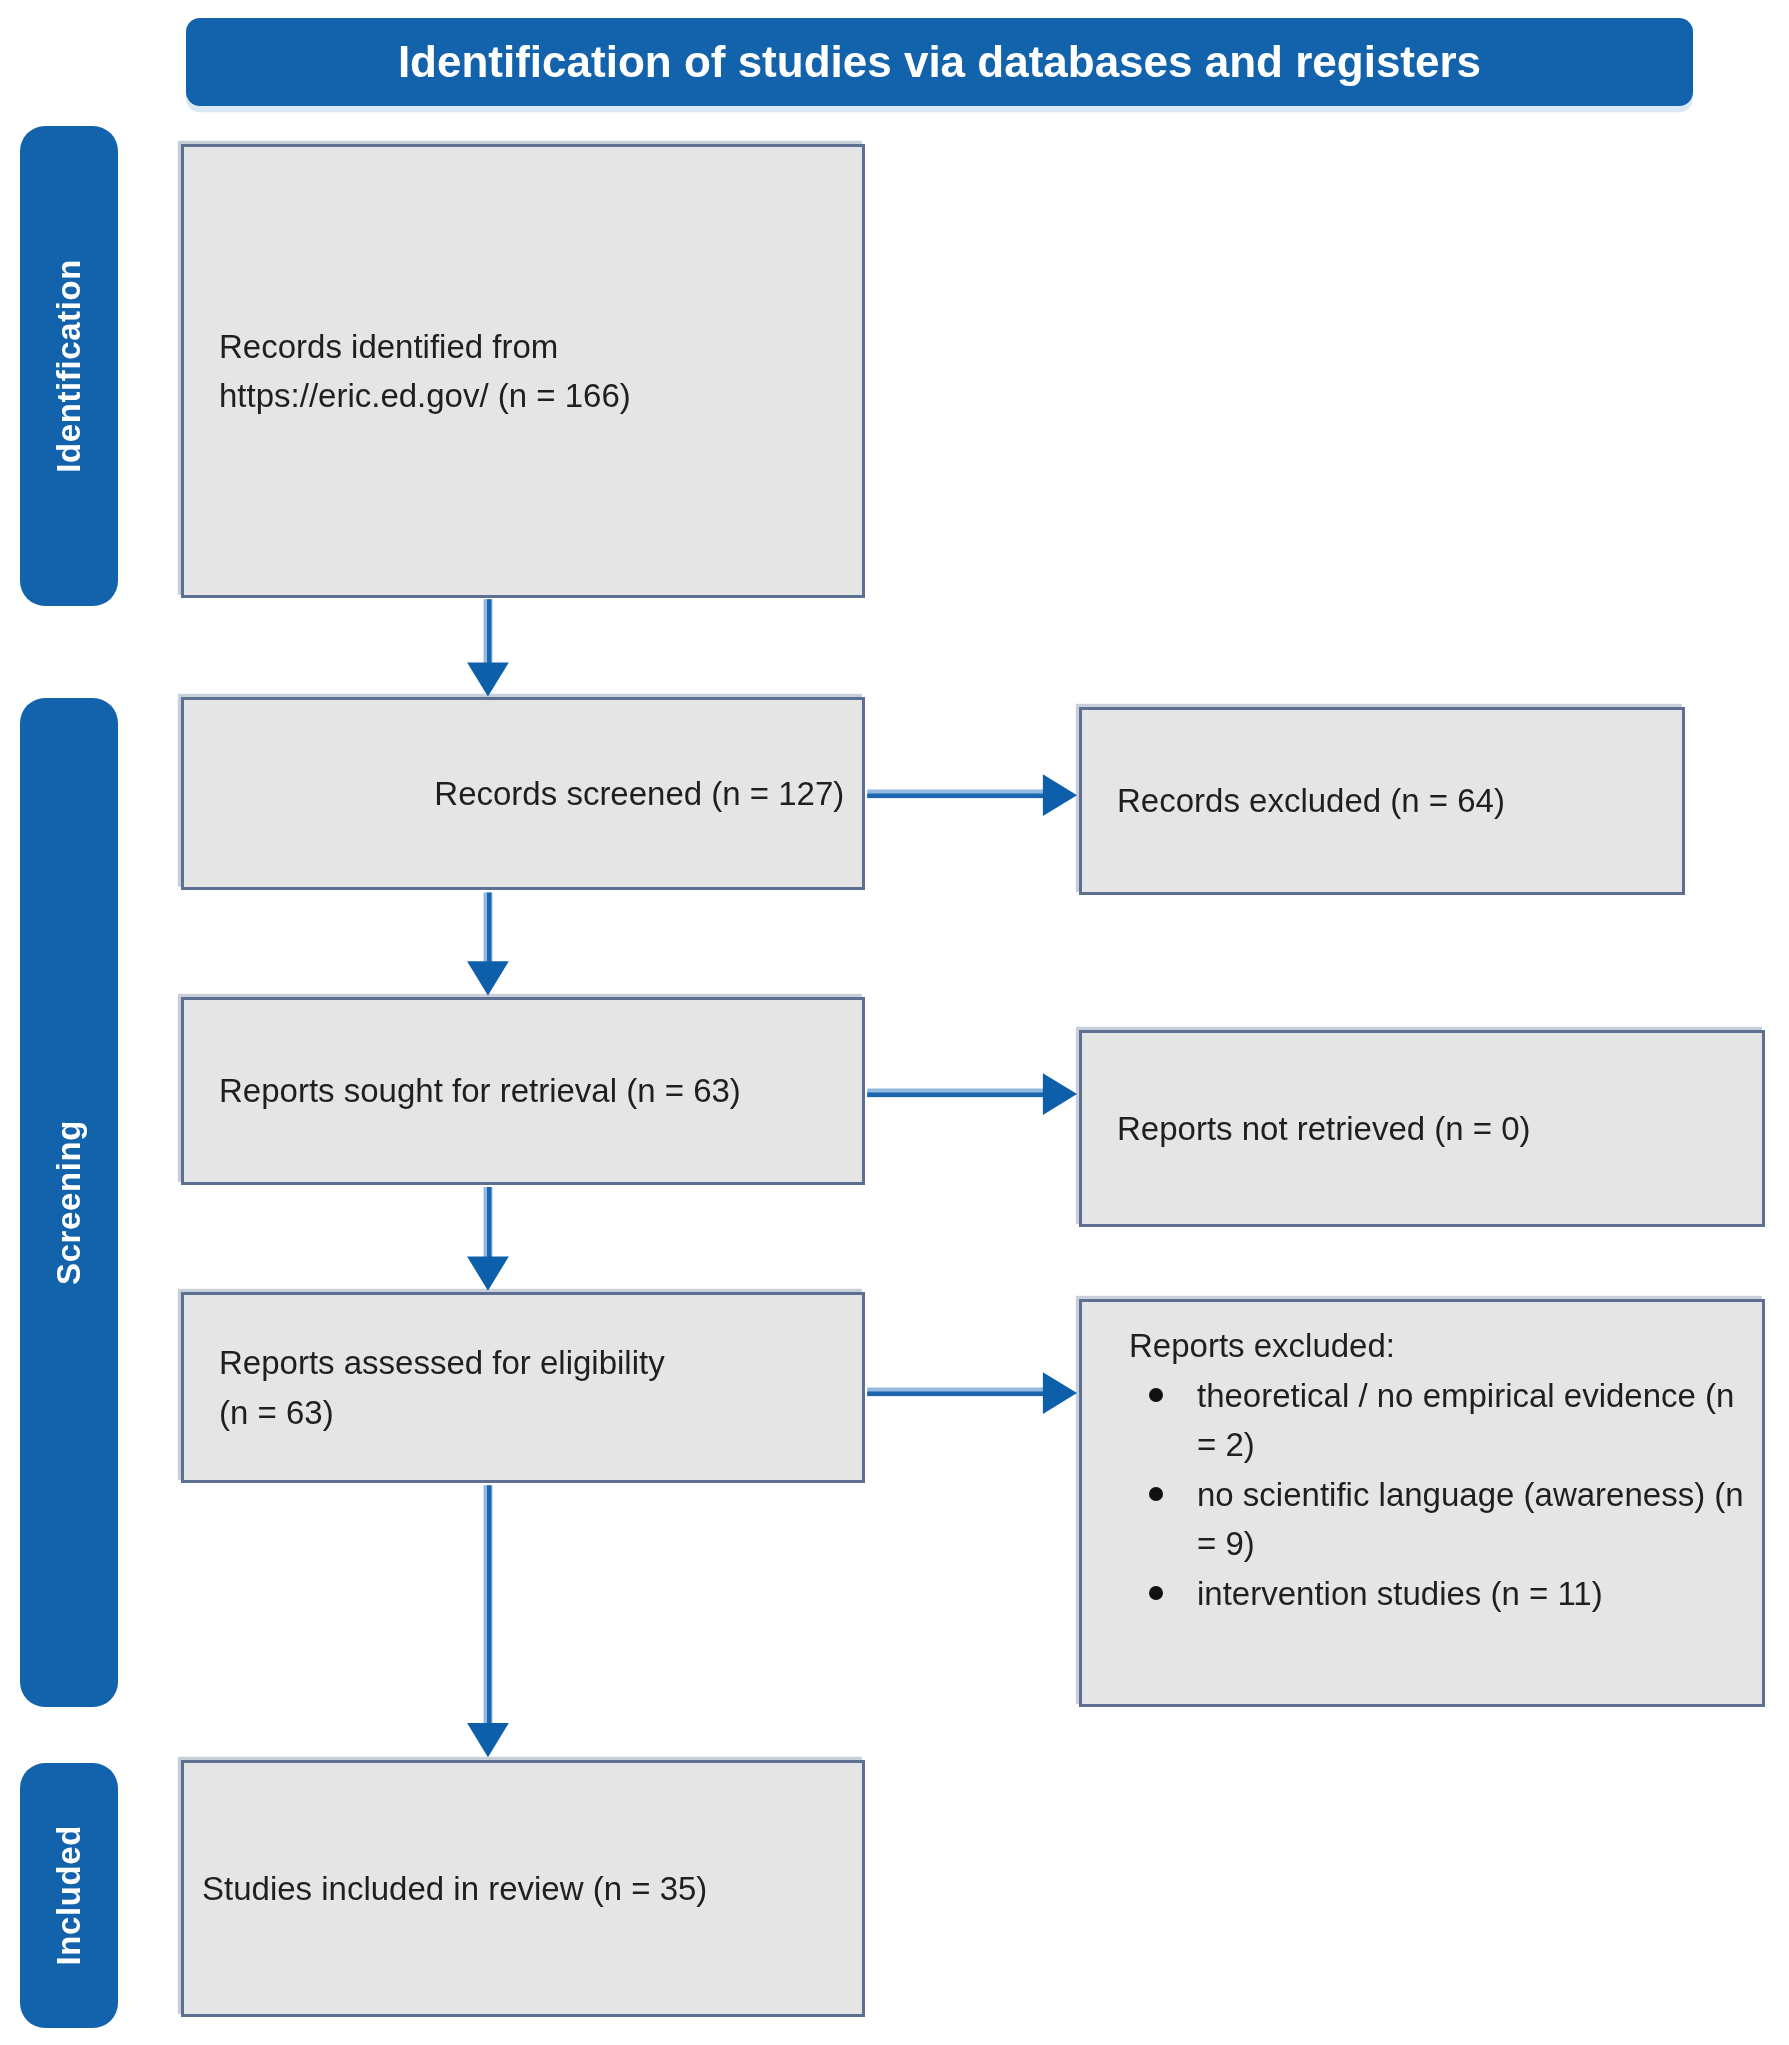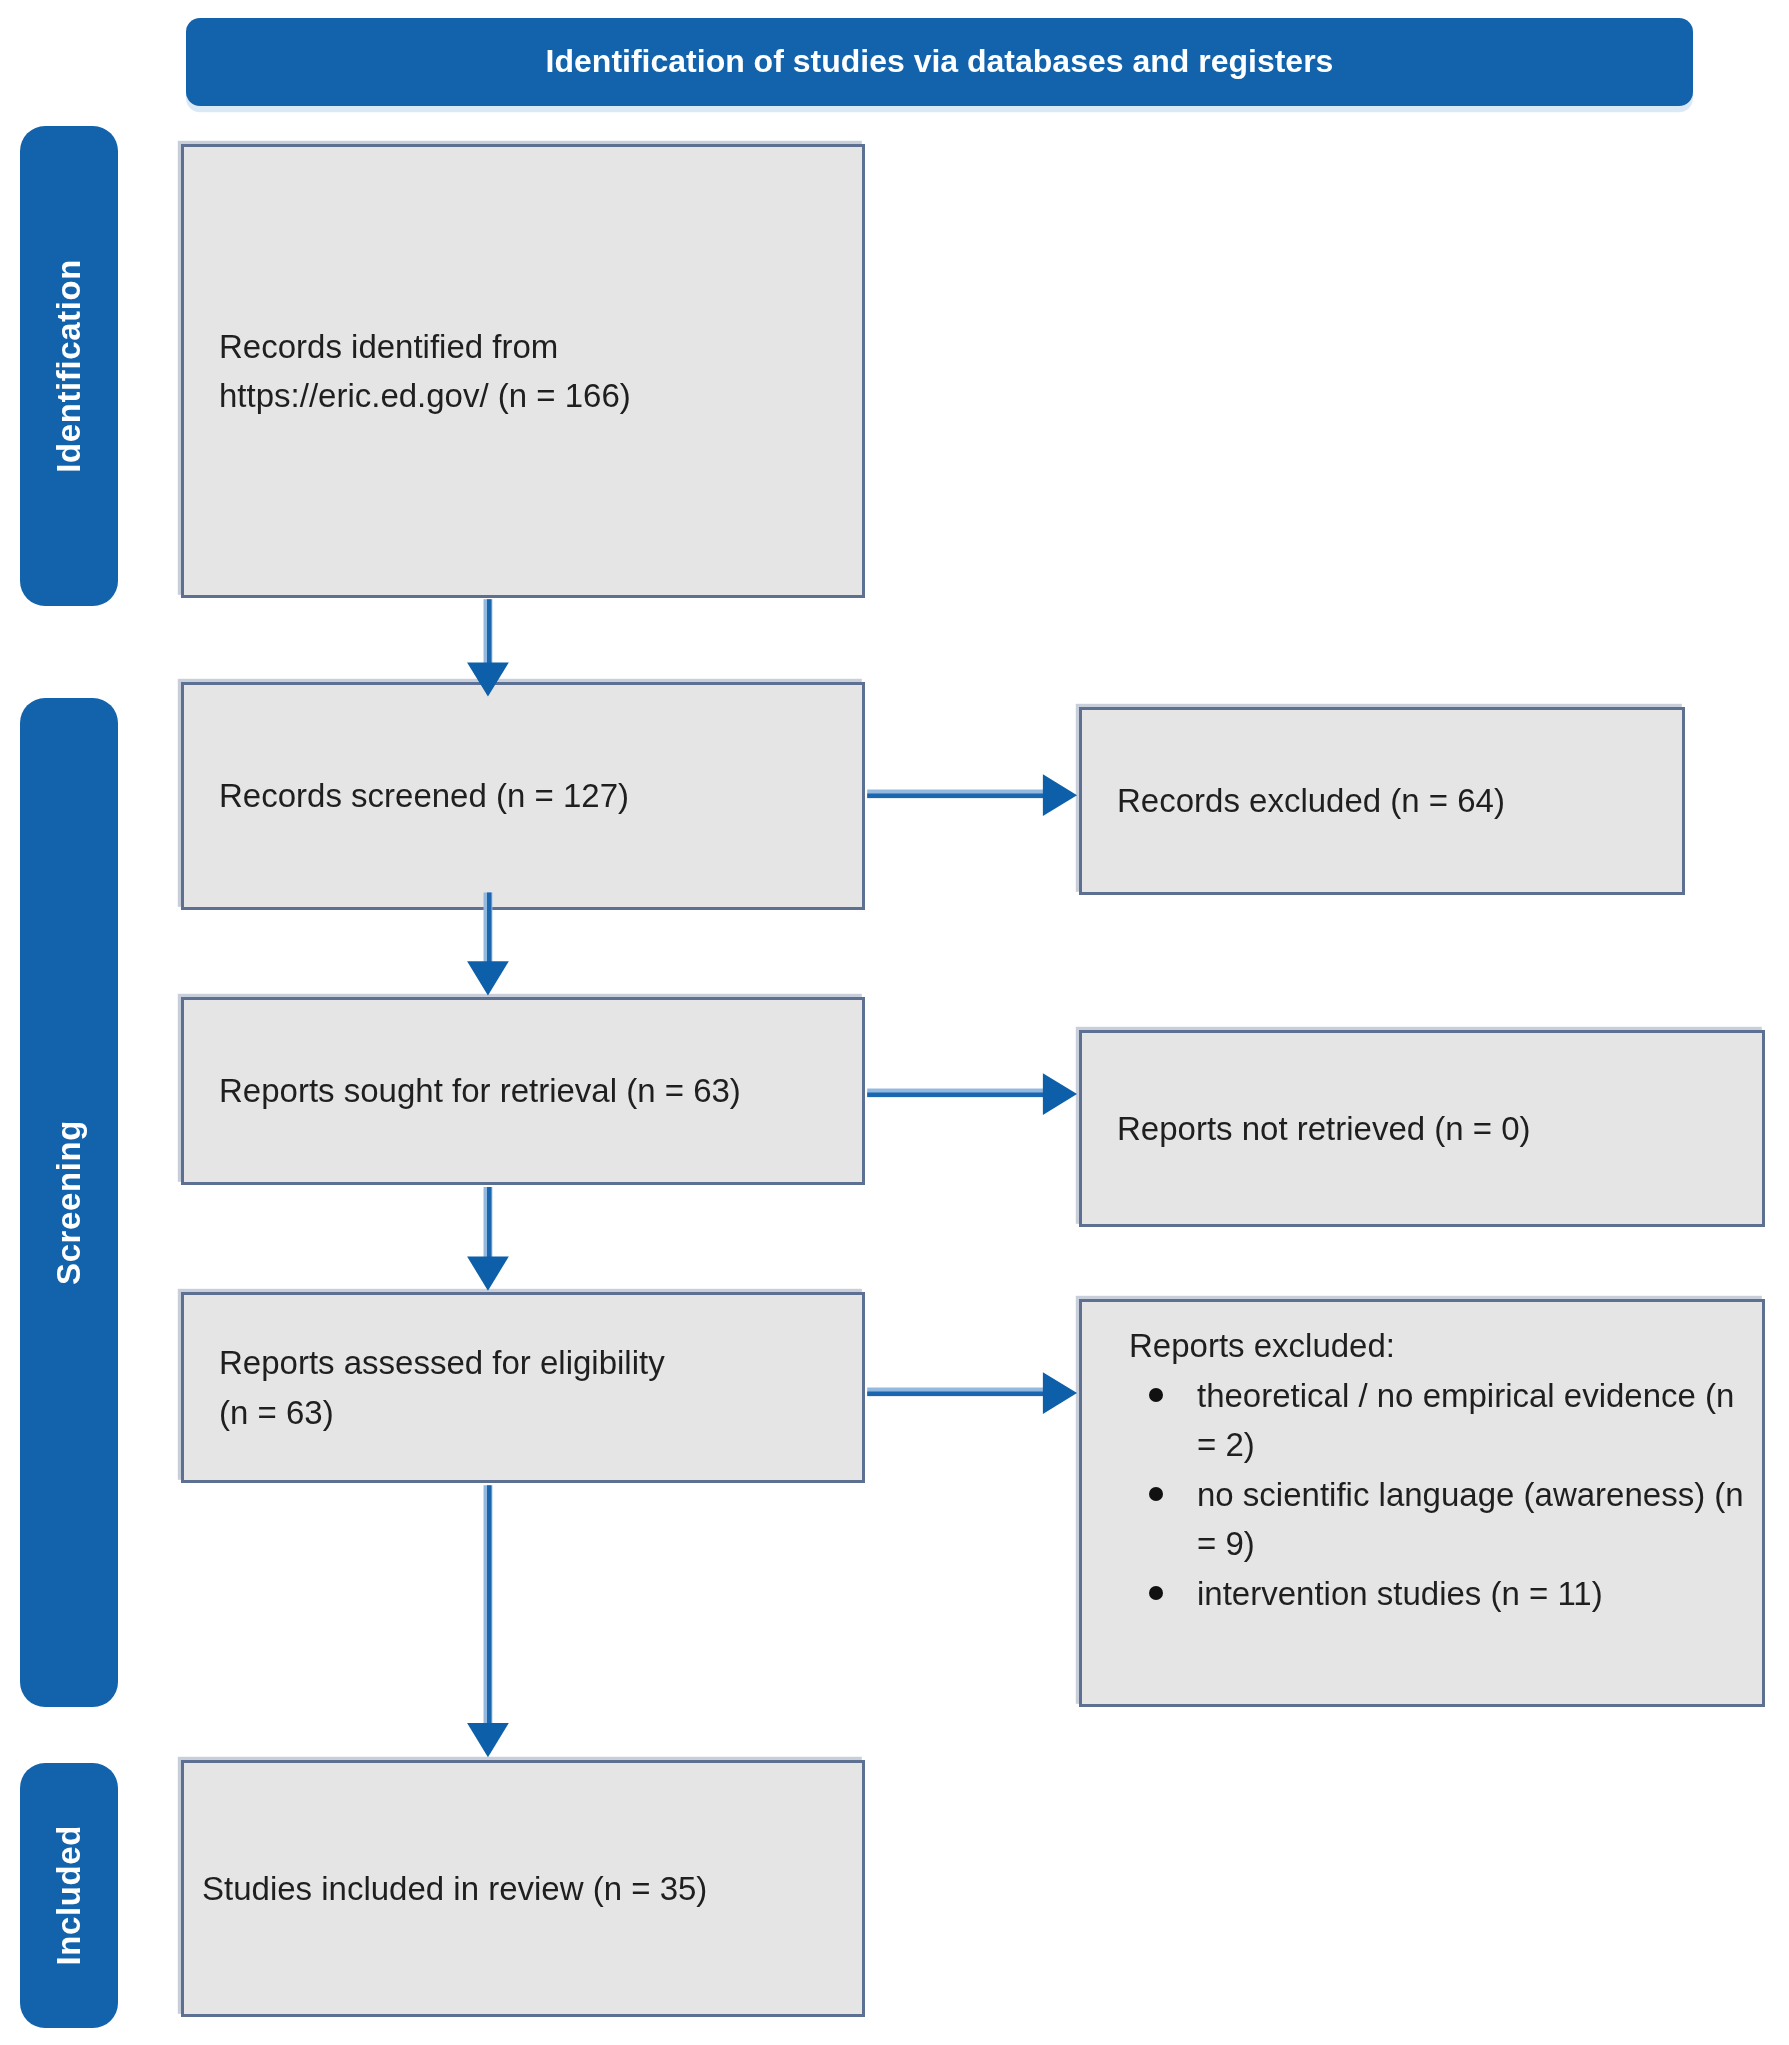--- a/index.html
+++ b/index.html
@@ -6,21 +6,21 @@
   body {
     width:1790px; height:2046px; position:relative; overflow:hidden;
     font-family:"Liberation Sans", sans-serif; color:#1f1f1f;
   }
 
   
   .header {
     position:absolute; left:186px; top:17.7px; width:1507px; height:88px;
     background:#1263AC; border-radius:14px;
     display:flex; align-items:center; justify-content:center;
-    color:#ffffff; font-weight:bold; font-size:32px;
+    color:#ffffff; font-weight:bold; font-size:44px;
     box-shadow:0 6.3px 0 rgba(189,215,238,0.55);
   }
 
   
   .stage-bar {
     position:absolute; left:20px; width:98px;
     background:#1263AC; border-radius:25px;
     display:flex; align-items:center; justify-content:center;
   }
   .stage-label {
@@ -35,21 +35,21 @@
   
   .fbox {
     position:absolute; box-sizing:border-box; background:#e5e5e5;
     border:3.8px solid #5E7091;
     box-shadow:-3.2px -3.2px 0 rgba(176,185,203,0.7);
     font-size:33px; line-height:1.5;
     display:flex; flex-direction:column; justify-content:center;
     padding:6.3px 17.7px 6.3px 35px;
   }
   .box-identified { left:181px; top:144px;  width:684px; height:454px; }
-  .box-screened   { left:181px; top:682px; width:684px; height:228px; }
+  .box-screened   { left:181px; top:697px; width:684px; height:193px;text-align:right; }
   .box-sought     { left:181px; top:997px; width:684px; height:188px; }
   .box-assessed   { left:181px; top:1292px; width:684px; height:191px; }
   .box-included   { left:181px; top:1760px; width:684px; height:257px;padding-left:18px; }
   .box-excluded-1 { left:1079px; top:707px; width:606px; height:188px; }
   .box-excluded-2 { left:1079px; top:1030px; width:686px; height:197px; }
   .box-excluded-3 {
     left:1079px; top:1299px; width:686px; height:408px;
     justify-content:flex-start; padding:19px 15px 6.3px 47px;
   }
 

